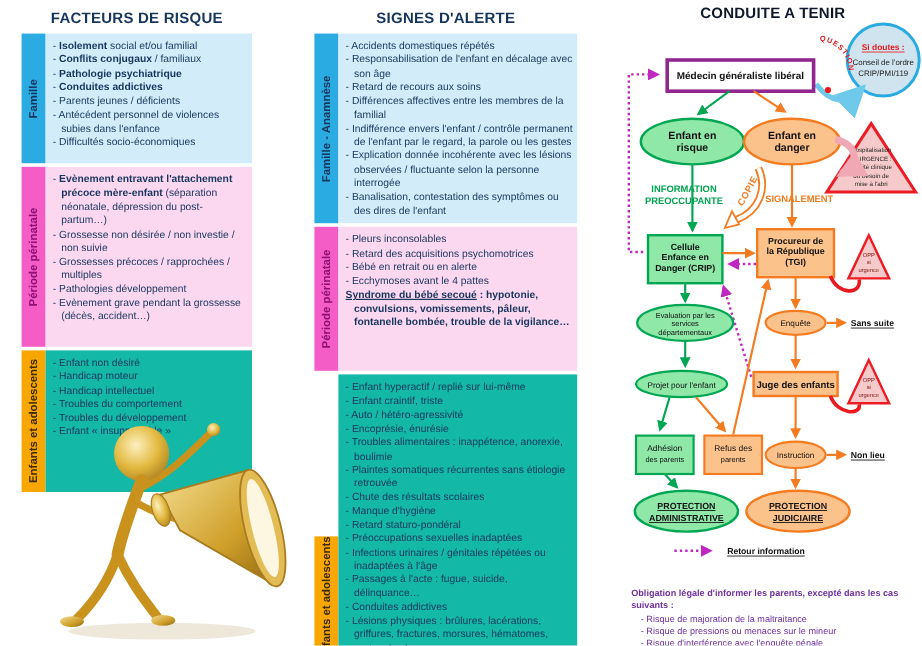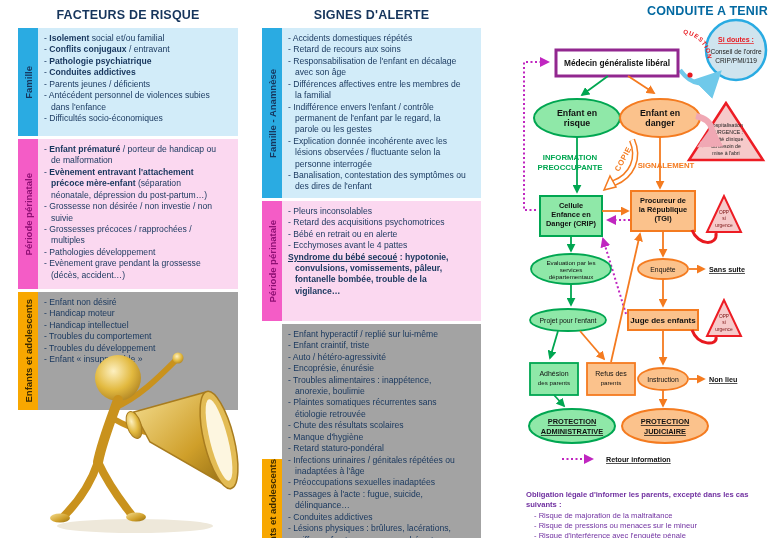--- a/index.html
+++ b/index.html
@@ -1,34 +1,34 @@
 <!DOCTYPE html>
 <html><head>
 <meta charset="utf-8">
 <style>
   html,body{margin:0;padding:0;}
   body{width:768px;height:538px;background:#ffffff;position:relative;overflow:hidden;
        font-family:"Liberation Sans",sans-serif;}
   .col{position:absolute;top:6px;}
-  #col1{left:18px;width:220px;}
+  #col1{left:18px;width:192px;}
   #col2{left:262px;width:219px;}
   #col3{left:520px;width:248px;top:2px;}
   .col-title{text-align:center;font-weight:bold;font-size:12.5px;color:#16355c;
              letter-spacing:.2px;margin:2px 0 6px 0;}
-  #col3 .col-title{color:#0369a1;margin-bottom:0;text-align:right;}
+  #col3 .col-title{color:#0f172a;margin-bottom:0;}
   .section{display:flex;margin-bottom:3px;}
   .tab{width:20px;flex:0 0 20px;display:flex;align-items:center;justify-content:center;}
   .tab span{writing-mode:vertical-rl;transform:rotate(180deg);font-weight:bold;font-size:9.5px;white-space:nowrap;}
-  .content{flex:1;padding:5px 15px 5px 6px;font-size:8.6px;color:#17365d;line-height:1.33;}
+  .content{flex:1;padding:5px 3px 5px 6px;font-size:8.6px;color:#17365d;line-height:1.33;}
   .blue  .tab{background:#2aabe2;color:#16355c;}
   .blue  .content{background:#d2ecf9;}
   .pink  .tab{background:#f45cc6;color:#8e0f74;}
   .pink  .content{background:#fbd8f0;}
   .orange .tab{background:#f8a700;color:#3d2b00;}
-  .orange .content{background:#a3a3a3;}
+  .orange .content{background:#14b8a6;}
   .li{padding-left:7px;text-indent:-7px;}
   .li b{font-weight:bold;}
   .us{font-weight:bold;text-decoration:underline;}
   .s1b{min-height:108px;} .s1p{min-height:150px;} .s1o{min-height:118px;}
   .s2b{min-height:136px;} .s2p{min-height:120px;} .s2o{min-height:224px;align-items:flex-end;}
   #figure-wrap{position:absolute;left:30px;top:330px;width:215px;height:205px;}
   #flowchart{display:block;}
   .notes{color:#7030a0;font-size:7.6px;line-height:1.35;margin-top:20px;padding-left:6px;}
   .notes .nt{font-weight:bold;padding-left:0;text-indent:0;}
   .notes .li{padding-left:22px;text-indent:-14px;}
@@ -39,35 +39,34 @@
 
 <div class="col" id="col1">
   <div class="col-title">FACTEURS DE RISQUE</div>
 
   <div class="section blue s1b">
     <div class="tab">
         <span>Famille</span>
       </div>
     <div class="content">
         <div class="li">- <b>Isolement</b><span> social et/ou familial</span></div>
-        <div class="li">- <b>Conflits conjugaux</b><span> / entravant</span></div>
+        <div class="li">- <b>Conflits conjugaux</b><span> / familiaux</span></div>
         <div class="li">- <b>Pathologie psychiatrique</b></div>
         <div class="li">- <b>Conduites addictives</b></div>
         <div class="li">- <span>Parents jeunes / déficients</span></div>
         <div class="li">- <span>Antécédent personnel de violences subies dans l'enfance</span></div>
         <div class="li">- <span>Difficultés socio-économiques</span></div>
       </div>
   </div>
 
   <div class="section pink s1p">
     <div class="tab">
         <span>Période périnatale</span>
       </div>
     <div class="content">
-        <div class="li">- <b>Enfant prématuré</b><span> / porteur de handicap ou de malformation</span></div>
         <div class="li">- <b>Evènement entravant l'attachement précoce mère-enfant</b><span> (séparation néonatale, dépression du post-partum…)</span></div>
         <div class="li">- <span>Grossesse non désirée / non investie / non suivie</span></div>
         <div class="li">- <span>Grossesses précoces / rapprochées / multiples</span></div>
         <div class="li">- <span>Pathologies développement</span></div>
         <div class="li">- <span>Evènement grave pendant la grossesse (décès, accident…)</span></div>
       </div>
   </div>
 
   <div class="section orange s1o">
     <div class="tab">
@@ -123,22 +122,22 @@
 
 <div class="col" id="col2">
   <div class="col-title">SIGNES D'ALERTE</div>
 
   <div class="section blue s2b">
     <div class="tab">
         <span>Famille - Anamnèse</span>
       </div>
     <div class="content">
         <div class="li">- <span>Accidents domestiques répétés</span></div>
+        <div class="li">- <span>Responsabilisation de l'enfant en décalage avec son âge</span></div>
         <div class="li">- <span>Retard de recours aux soins</span></div>
-        <div class="li">- <span>Responsabilisation de l'enfant en décalage avec son âge</span></div>
         <div class="li">- <span>Différences affectives entre les membres de la familial</span></div>
         <div class="li">- <span>Indifférence envers l'enfant / contrôle permanent de l'enfant par le regard, la parole ou les gestes</span></div>
         <div class="li">- <span>Explication donnée incohérente avec les lésions observées / fluctuante selon la personne interrogée</span></div>
         <div class="li">- <span>Banalisation, contestation des symptômes ou des dires de l'enfant</span></div>
       </div>
   </div>
 
   <div class="section pink s2p">
     <div class="tab">
         <span>Période périnatale</span>
@@ -159,22 +158,22 @@
     <div class="content">
         <div class="li">- <span>Enfant hyperactif / replié sur lui-même</span></div>
         <div class="li">- <span>Enfant craintif, triste</span></div>
         <div class="li">- <span>Auto / hétéro-agressivité</span></div>
         <div class="li">- <span>Encoprésie, énurésie</span></div>
         <div class="li">- <span>Troubles alimentaires : inappétence, anorexie, boulimie</span></div>
         <div class="li">- <span>Plaintes somatiques récurrentes sans étiologie retrouvée</span></div>
         <div class="li">- <span>Chute des résultats scolaires</span></div>
         <div class="li">- <span>Manque d'hygiène</span></div>
         <div class="li">- <span>Retard staturo-pondéral</span></div>
+        <div class="li">- <span>Préoccupations sexuelles inadaptées</span></div>
         <div class="li">- <span>Infections urinaires / génitales répétées ou inadaptées à l'âge</span></div>
-        <div class="li">- <span>Préoccupations sexuelles inadaptées</span></div>
         <div class="li">- <span>Passages à l'acte : fugue, suicide, délinquance…</span></div>
         <div class="li">- <span>Conduites addictives</span></div>
         <div class="li">- <span>Lésions physiques : brûlures, lacérations, griffures, fractures, morsures, hématomes, pertes de cheveux…</span></div>
       </div>
   </div>
 </div>
 
 <div class="col" id="col3">
   <div class="col-title">CONDUITE A TENIR</div>
 

